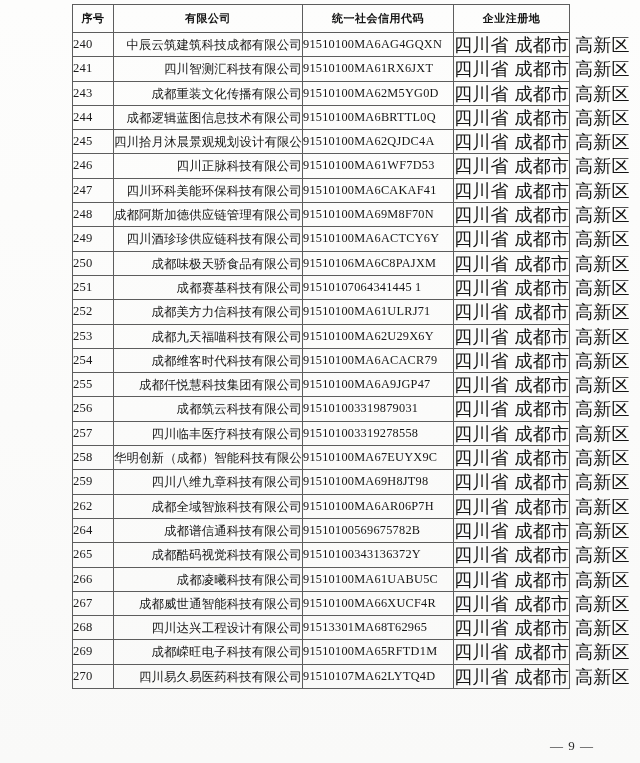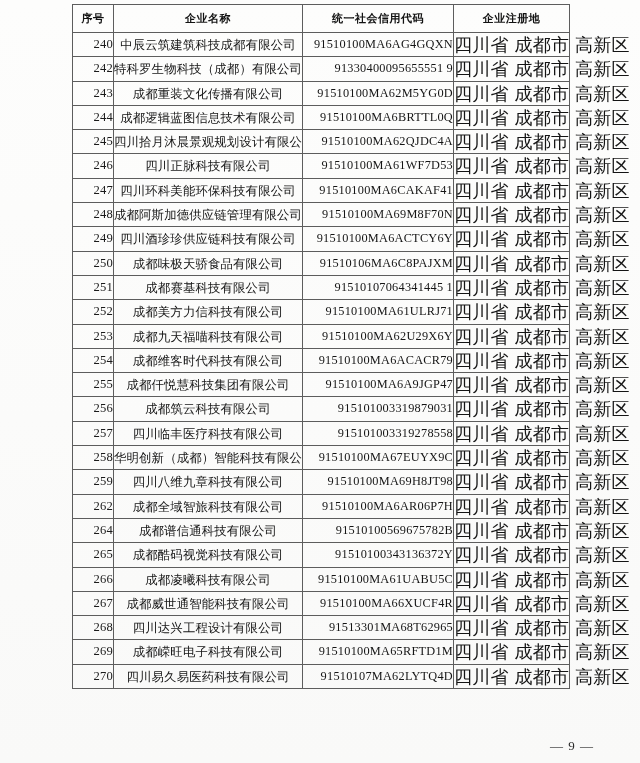--- a/index.html
+++ b/index.html
@@ -59,42 +59,42 @@
     line-height: 27px;
     text-align: center;
     font-size: 11px;
     font-weight: bold;
     letter-spacing: 0.5px;
     color: #121212;
   }
 
   
   td.idx {
-    text-align: right;
+    text-align: left;
     font-size: 12.6px;
     font-family: "Liberation Serif", "DejaVu Serif", serif;
     color: #1a1a1a;
     letter-spacing: 0.2px;
   }
 
   
   td.cname {
-    text-align: center;
+    text-align: right;
     padding-left: 7px;
     font-size: 12.4px;
     letter-spacing: 0.15px;
     white-space: nowrap;
     overflow: hidden;
     color: #141414;
     margin-top: 45px;
   }
 
   
   td.code {
-    text-align: right;
+    text-align: left;
     font-size: 12.3px;
     font-family: "Liberation Serif", "DejaVu Serif", serif;
     letter-spacing: 0.25px;
     white-space: nowrap;
     color: #151515;
     margin-left: 17px;
   }
 
   
   td.region {
@@ -126,36 +126,36 @@
     <table class="reg-table">
       <colgroup>
         <col class="c-index">
         <col class="c-name">
         <col class="c-code">
         <col class="c-region">
       </colgroup>
       <thead>
         <tr>
           <th>序号</th>
-          <th>企业名称</th>
+          <th>有限公司</th>
           <th>统一社会信用代码</th>
           <th>企业注册地</th>
         </tr>
       </thead>
       <tbody id="table-body">
           <tr>
             <td class="idx">240</td>
             <td class="cname">中辰云筑建筑科技成都有限公司</td>
             <td class="code">91510100MA6AG4GQXN</td>
             <td class="region">四川省  成都市  高新区</td>
           </tr>
           <tr>
-            <td class="idx">242</td>
-            <td class="cname">特科罗生物科技（成都）有限公司</td>
-            <td class="code">91330400095655551 9</td>
+            <td class="idx">241</td>
+            <td class="cname">四川智测汇科技有限公司</td>
+            <td class="code">91510100MA61RX6JXT</td>
             <td class="region">四川省  成都市  高新区</td>
           </tr>
           <tr>
             <td class="idx">243</td>
             <td class="cname">成都重装文化传播有限公司</td>
             <td class="code">91510100MA62M5YG0D</td>
             <td class="region">四川省  成都市  高新区</td>
           </tr>
           <tr>
             <td class="idx">244</td>

